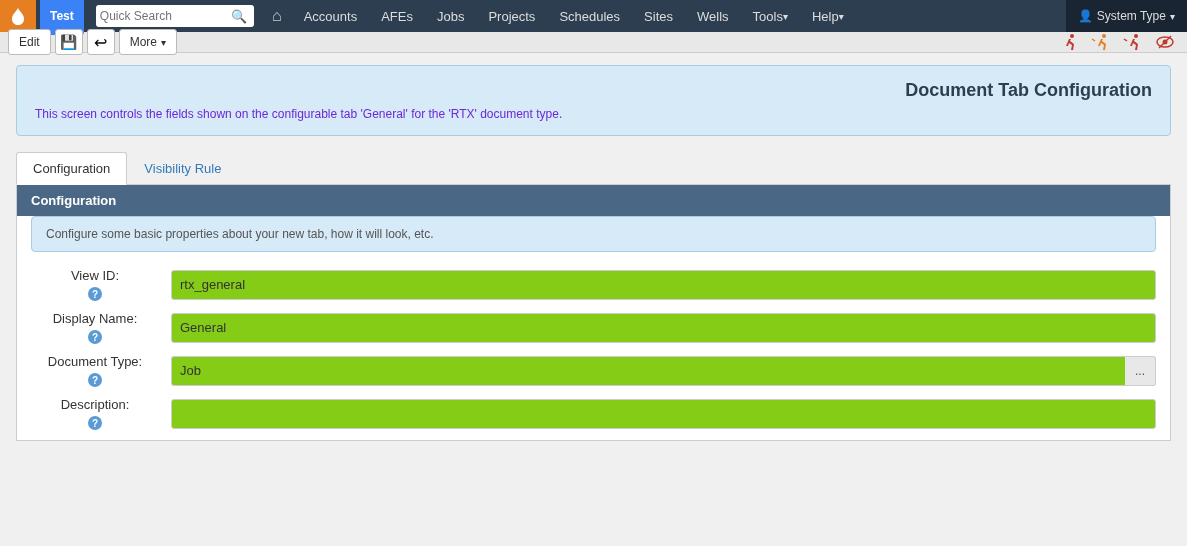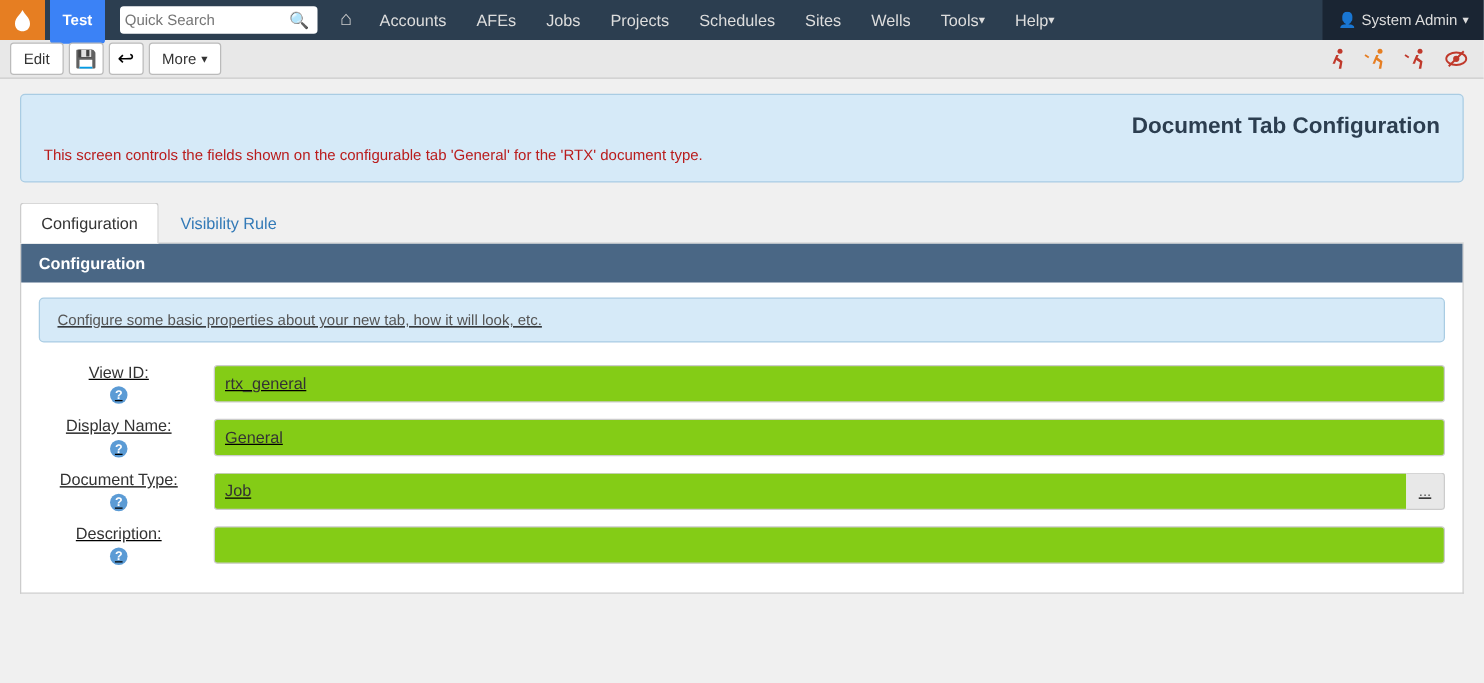--- a/index.html
+++ b/index.html
@@ -102,21 +102,21 @@
     }
     .navbar-user::after { content: ' ▾'; font-size: 10px; }
 
     
     .toolbar {
       display: flex;
       align-items: center;
       background: #e8e8e8;
       border-bottom: 1px solid #ccc;
       padding: 4px 8px;
-      height: 31px;
+      height: 21px;
       gap: 4px;
     }
     .toolbar-btn {
       background: #fff;
       border: 1px solid #bbb;
       border-radius: 3px;
       padding: 3px 10px;
       font-size: 12px;
       cursor: pointer;
       color: #333;
@@ -169,21 +169,21 @@
     }
     .info-box h2 {
       font-size: 18px;
       font-weight: bold;
       color: #2c3e50;
       margin-bottom: 6px;
       text-align: right;
     }
     .info-box p {
       font-size: 12px;
-      color: #b91c1c;
+      color: #6d28d9;
     }
 
     
     .tabs {
       display: flex;
       border-bottom: 1px solid #ccc;
       margin-bottom: 0;
     }
     .tab {
       padding: 8px 16px;
@@ -211,22 +211,21 @@
       border-top: none;
     }
     .section-header {
       background: #4a6785;
       color: #fff;
       font-size: 13px;
       font-weight: bold;
       padding: 8px 14px;
     }
     .section-body {
-      padding: 12px 14px;
-      text-decoration: underline;
+      padding: 0 14px;
     }
 
     
     .config-info {
       background: #d6eaf8;
       border: 1px solid #a9cce3;
       border-radius: 4px;
       padding: 10px 14px;
       margin-bottom: 16px;
       font-size: 12px;
@@ -325,21 +324,21 @@
     <a class="navbar-item">Jobs</a>
     <a class="navbar-item">Projects</a>
     <a class="navbar-item">Schedules</a>
     <a class="navbar-item">Sites</a>
     <a class="navbar-item">Wells</a>
     <a class="navbar-item has-arrow">Tools</a>
     <a class="navbar-item has-arrow">Help</a>
   </div>
   <div class="navbar-user">
     <span>👤</span>
-    <span>System Admin</span>
+    <span>System Type</span>
   </div>
 </div>
 
 <div class="toolbar">
   <button class="toolbar-btn">Edit</button>
   <div class="toolbar-icon-btn">
     <span>💾</span>
   </div>
   <div class="toolbar-icon-btn">
     <span style="font-size:16px;">↩</span>

